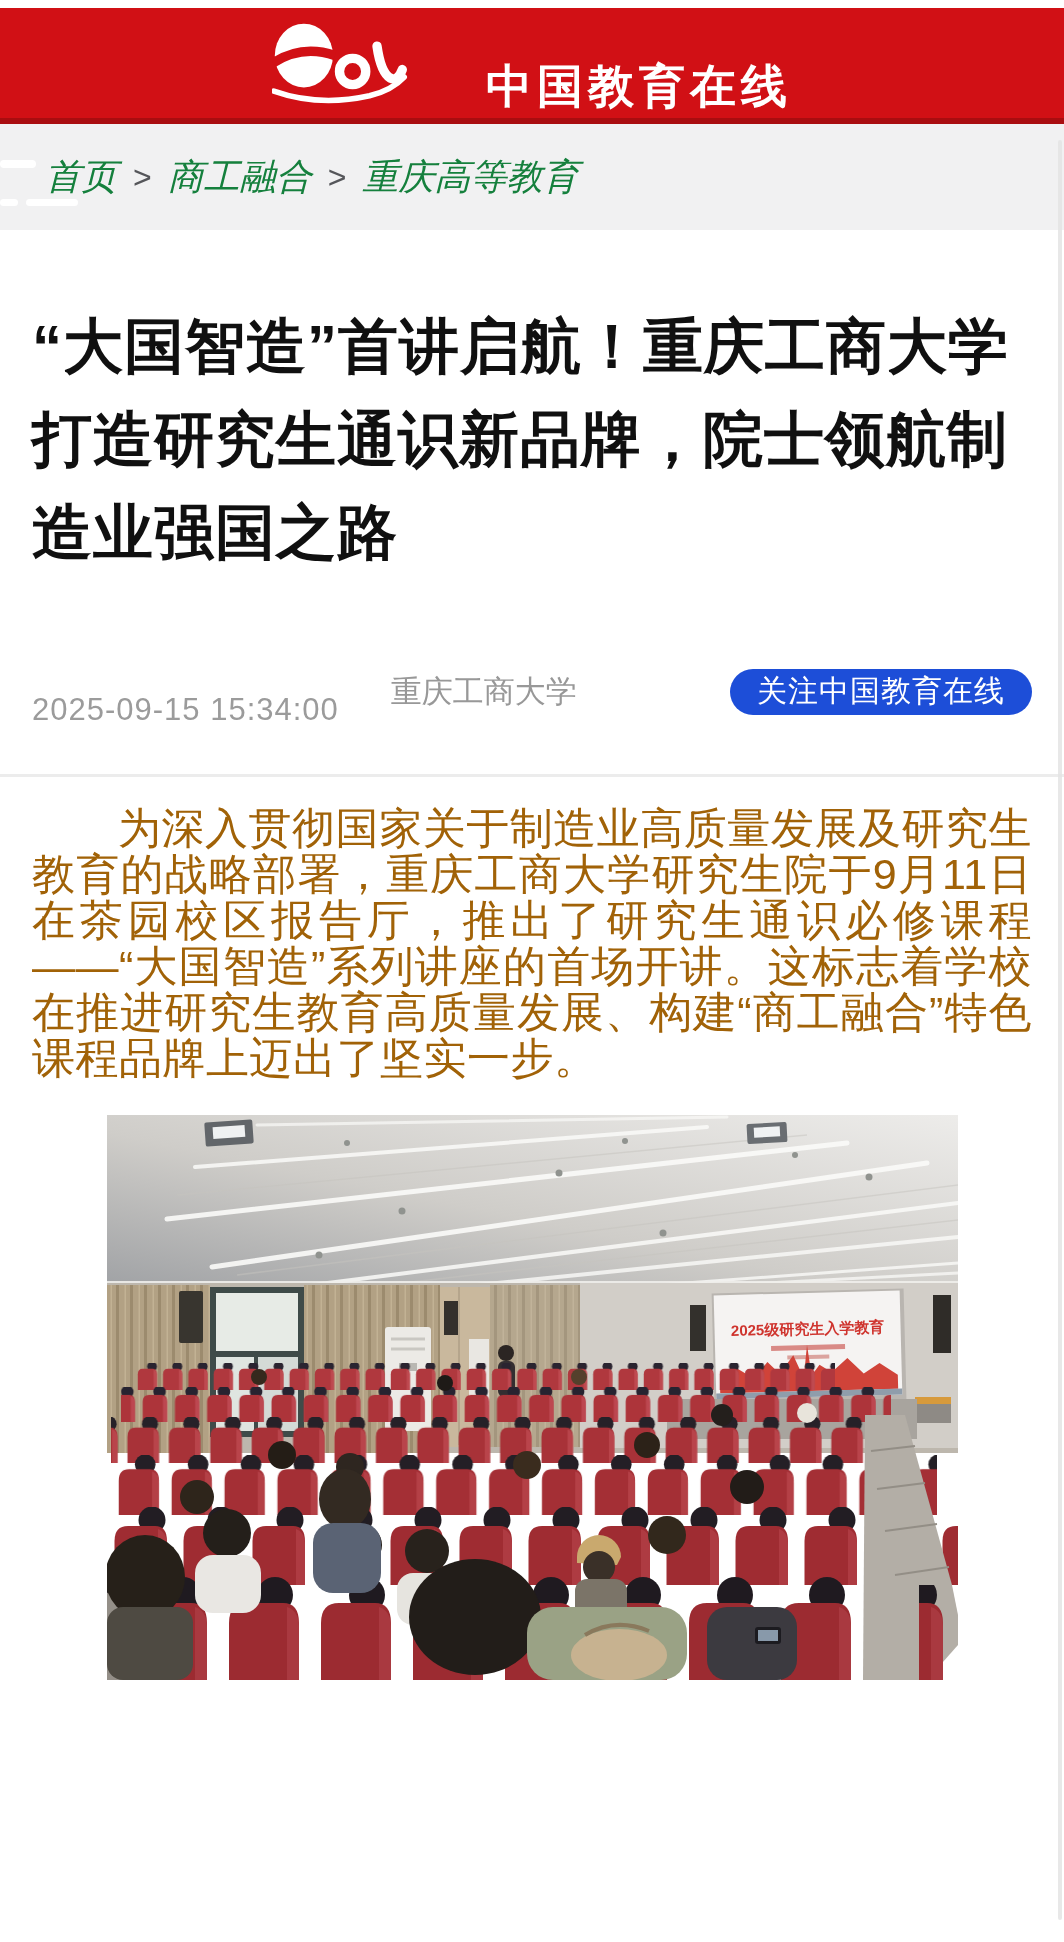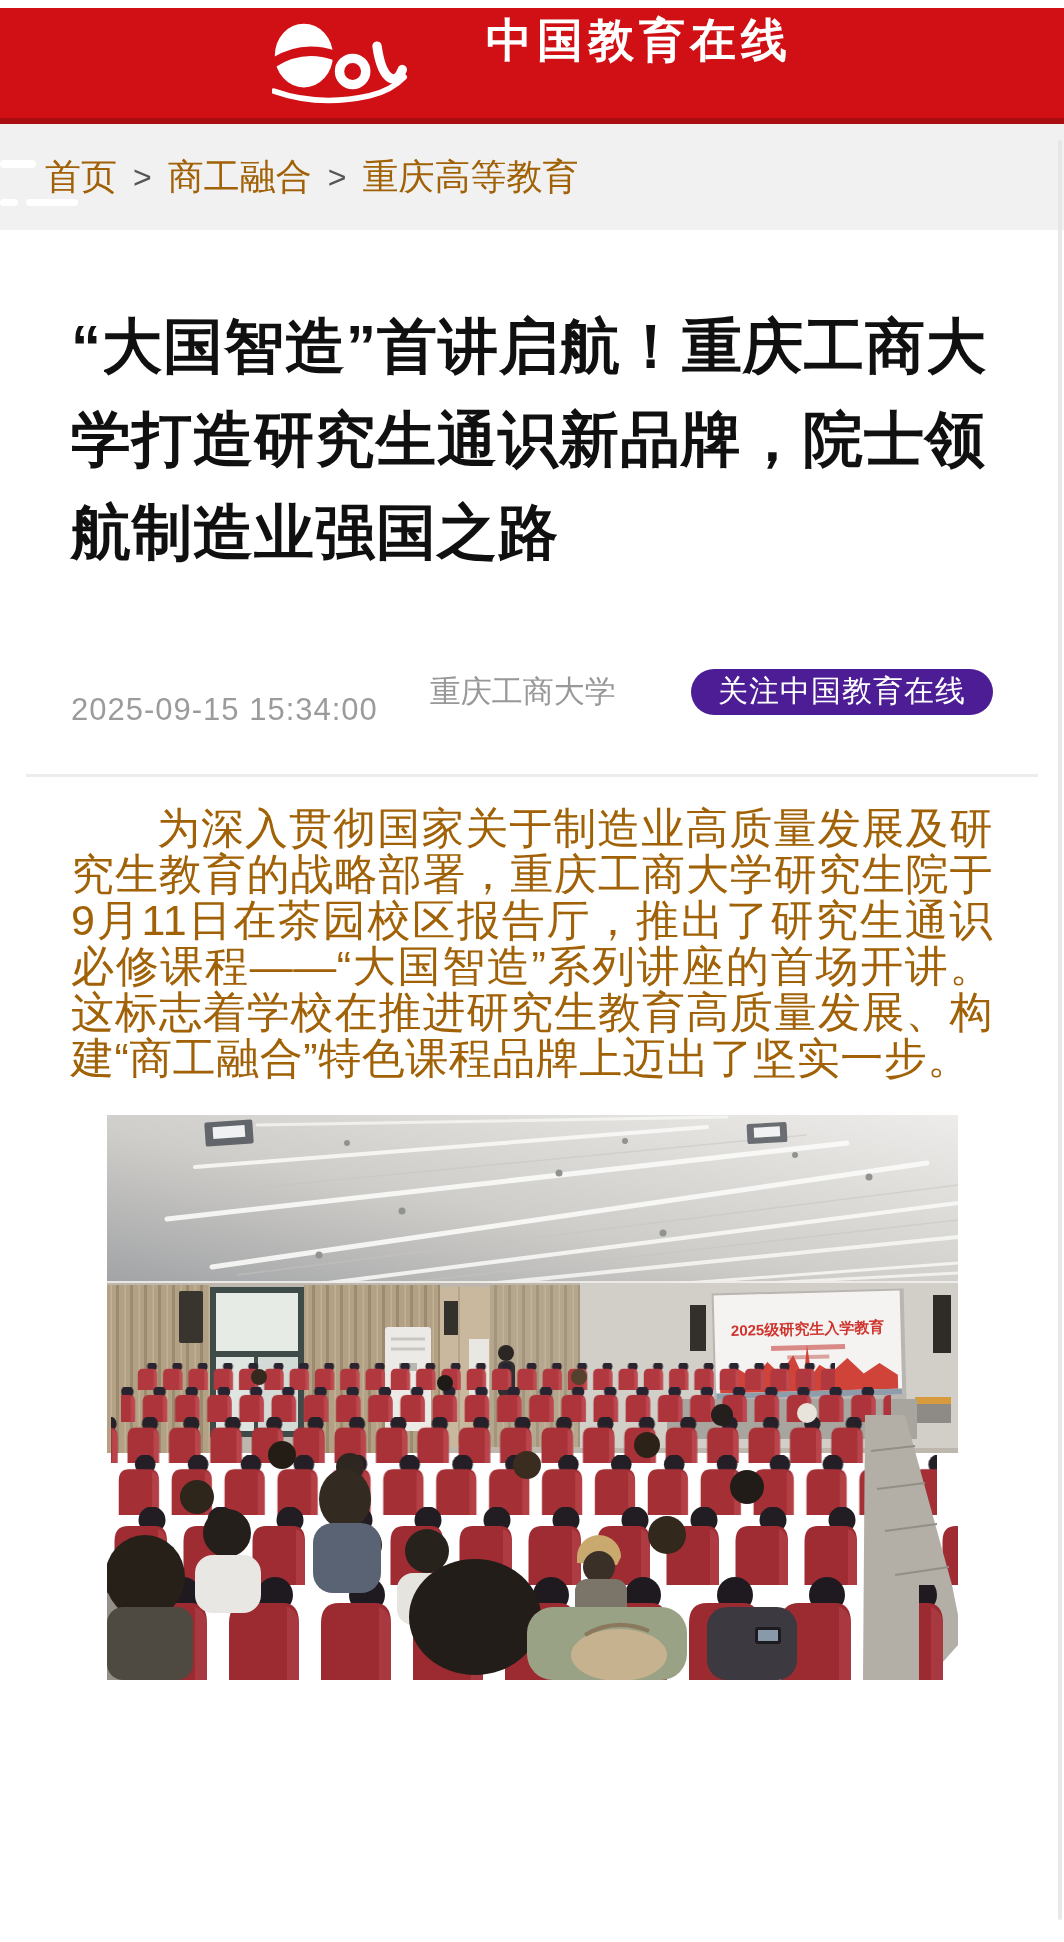--- a/index.html
+++ b/index.html
@@ -6,48 +6,48 @@
   html,body { margin:0; padding:0; background:#ffffff; }
   .page {
     position:relative; width:1064px; height:1942px; overflow:hidden;
     background:#ffffff; font-family:"Liberation Sans","DejaVu Sans",sans-serif;
   }
   .top-strip { height:8px; background:#ffffff; }
   .site-header {
     height:116px; background:#d11015; border-bottom:6px solid #a90d10;
     display:flex; align-items:center; justify-content:center;
   }
-  .logo-row { display:flex; align-items:flex-start;gap:42px; }
+  .logo-row { display:flex; align-items:flex-end;gap:42px; }
   .logo-mark { width:150px; height:92px; display:block; }
   .site-name {
     color:#ffffff; font-size:46px; font-weight:700; letter-spacing:5px;
     margin-left:22px; line-height:1;
   }
   .breadcrumb-bar {
     position:relative; height:106px; background:#f1f1f2;
     display:flex; align-items:center; padding-left:45px;
     font-size:36px; color:#38383a;
   }
   .bc-dash { position:absolute; background:#ffffff; border-radius:4px; }
   .bc-dash.d1 { left:0; top:36px; width:36px; height:8px; }
   .bc-dash.d2 { left:0; top:75px; width:18px; height:7px; }
   .bc-dash.d3 { left:26px; top:75px; width:52px; height:7px; }
-  .bc-link { color:#a16207; text-decoration:none; }
+  .bc-link { color:#15803d; text-decoration:none;font-style:italic; }
   .bc-sep { margin:0 16px; color:#55565a; font-size:32px; }
-  .article { padding:0 71px; }
+  .article { padding:0 32px; }
   .title {
     margin:70px 0 0; font-size:60px; line-height:93px; font-weight:700;
     color:#101010; letter-spacing:1px;
   }
   .meta { margin-top:76px; display:flex; align-items:center; }
   .time { font-size:31px; color:#9b9b9b; letter-spacing:1px;margin-top:37px; }
   .source { font-size:31px; color:#989898; margin-left:52px; }
   .follow-btn {
     margin-left:auto; height:46px; padding:0 27px; border:none; cursor:pointer;
-    background:#4c1d95; color:#ffffff; font-size:30px; border-radius:32px;
+    background:#1d4ed8; color:#ffffff; font-size:30px; border-radius:32px;
     font-family:inherit; letter-spacing:1px;
   }
   .divider { margin:46px -45px 0; height:3px; background:#ececec; }
   .body-text {
     margin:28px 0 0; font-size:43px; line-height:46px; color:#a16207;
     text-indent:86px; text-align:justify; letter-spacing:0.5px;
   }
   .photo { margin:34px auto 0; width:851px; height:565px; }
   .photo svg { display:block; width:851px; height:565px; }
   .scrollbar-track {

